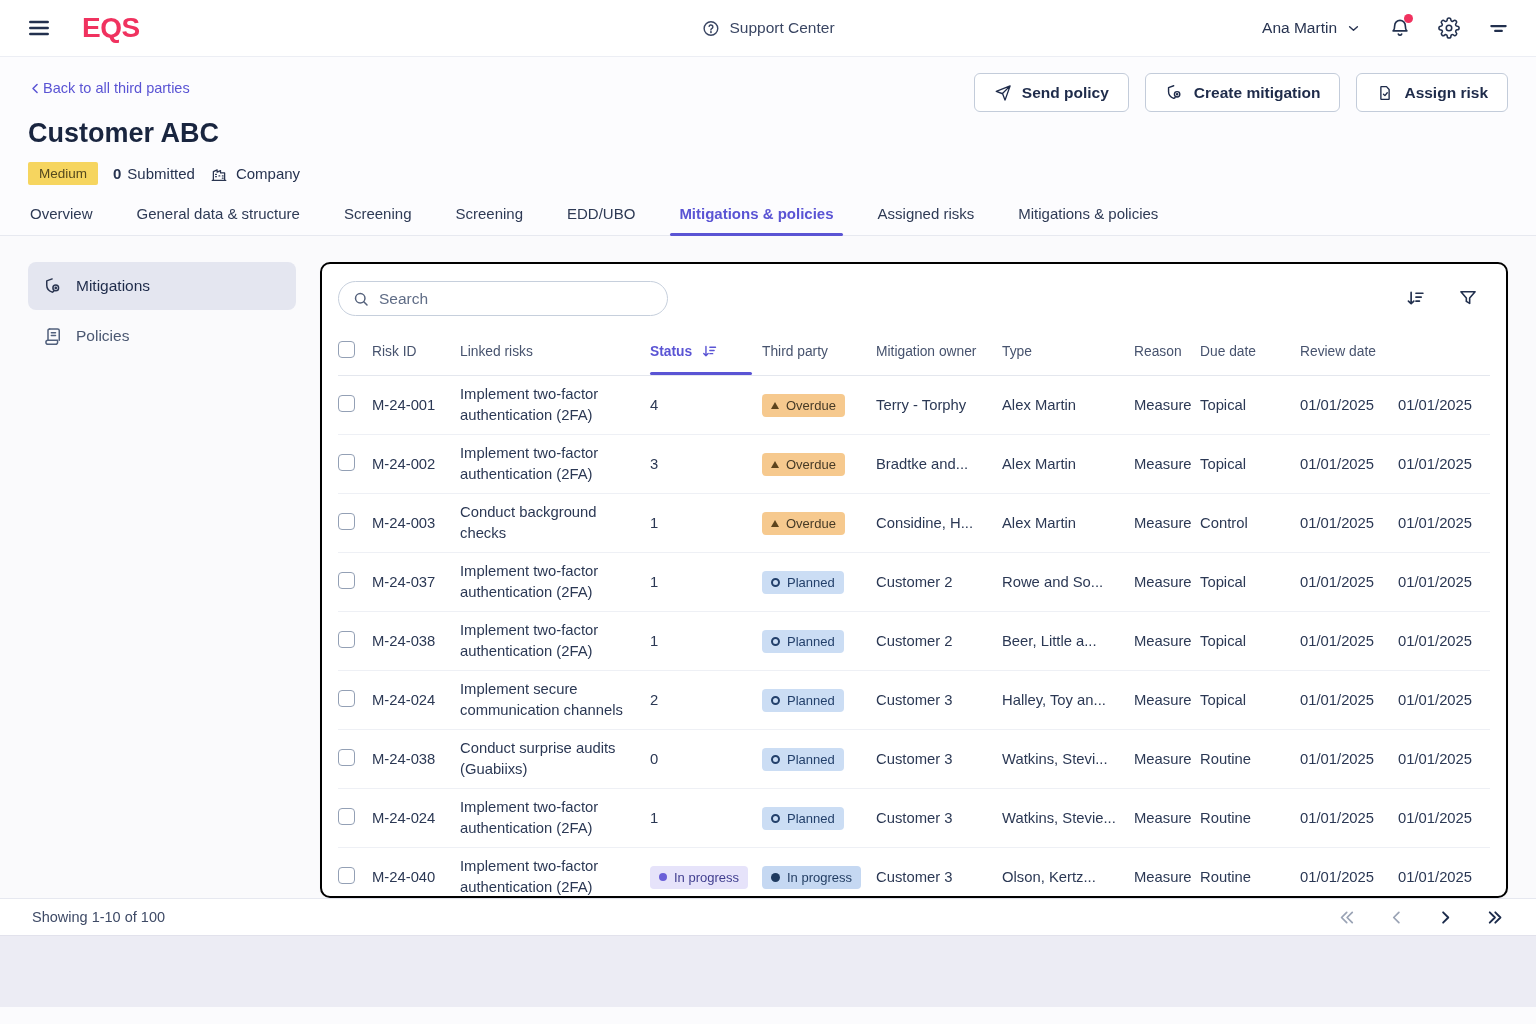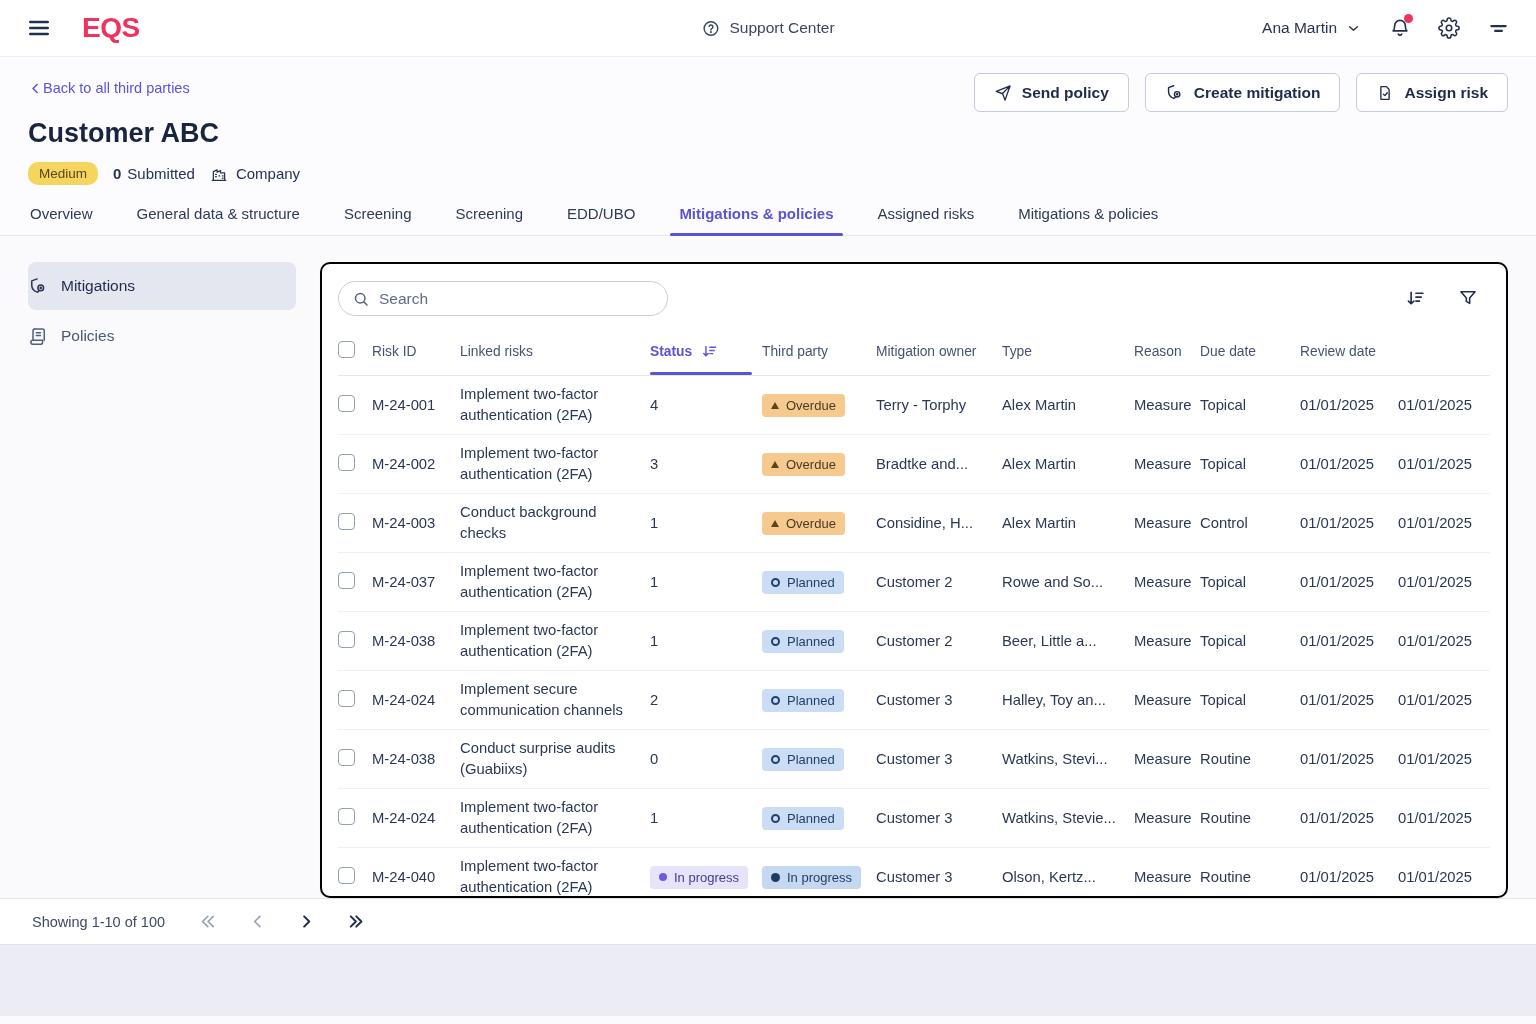--- a/index.html
+++ b/index.html
@@ -19,35 +19,35 @@
   .icon-btn{color:#22304E;cursor:pointer}
 
   
   .page-head{background:#FCFCFE;padding:16px 28px 10px}
   .ph-row1{display:flex;justify-content:space-between;align-items:flex-start}
   .back-link{display:flex;align-items:center;color:#5A54D4;font-size:14.5px;font-weight:500;margin-top:7px;cursor:pointer}
   .actions{display:flex;gap:16px}
   .btn{display:flex;align-items:center;gap:10px;height:39px;padding:0 19px;background:#fff;border:1px solid #C3CCDA;border-radius:6px;font-size:15.5px;font-weight:600;color:#1E2B4A;cursor:pointer;font-family:inherit}
   .page-title{margin-top:6px;font-size:27px;font-weight:700;color:#19253F}
   .badges-row{margin-top:13px;display:flex;align-items:center;gap:15px;font-size:15px;color:#273350}
-  .badge-medium{background:#F6D55F;color:#55491E;font-size:13.5px;font-weight:500;padding:4px 11px;border-radius:10px}
+  .badge-medium{background:#F6D55F;color:#55491E;font-size:13.5px;font-weight:500;padding:4px 11px;border-radius:2px}
   .submitted{display:flex;align-items:center;gap:6px}
   .submitted b{font-weight:700}
   .company{display:flex;align-items:center;gap:8px}
 
   
   .tabs{background:#FCFCFE;padding:0 28px;display:flex;gap:40px;border-bottom:1px solid #E7E9F0}
   .tab{padding:10px 2px 13px;font-size:15px;color:#2E3A55;position:relative;cursor:pointer;white-space:nowrap}
   .tab.active{color:#5A54D4;font-weight:600}
   .tab.active::after{content:"";position:absolute;left:-7px;right:-7px;bottom:-1px;height:3px;border-radius:3px;background:#5A54D4}
 
   
   .content{display:flex;align-items:flex-start;padding:26px 28px 0;height:662px;background:#FAFAFC}
   .sidebar{width:268px;flex-shrink:0}
-  .side-item{display:flex;align-items:center;gap:13px;height:48px;padding:0 0;border-radius:8px;font-size:15.5px;color:#4A5771;cursor:pointer;margin-bottom:2px}
+  .side-item{display:flex;align-items:center;gap:13px;height:48px;padding:0 15px;border-radius:8px;font-size:15.5px;color:#4A5771;cursor:pointer;margin-bottom:2px}
   .side-item.active{background:#E4E6F0;color:#1E2B4A;font-weight:500}
   .side-item .s-icon{color:#2A3550}
   .side-item:not(.active) .s-icon{color:#51607C}
 
   .card{flex:1;margin-left:24px;height:636px;background:#fff;border:2px solid #000000;border-radius:10px;padding:17px 16px 0;overflow:hidden;box-shadow:0 1px 2px rgba(25,35,65,.04)}
   .card-top{display:flex;align-items:center;justify-content:space-between}
   .search{width:330px;height:35px;border:1px solid #C6CFDC;border-radius:18px;display:flex;align-items:center;gap:9px;padding:0 13px;background:#fff}
   .search svg{color:#55627C;flex-shrink:0}
   .search input{border:none;outline:none;width:100%;font-size:15.5px;color:#273350;background:transparent;font-family:inherit}
   .search input::placeholder{color:#5F6C86;opacity:1}
@@ -69,21 +69,21 @@
   .b-overdue{background:#F6C98E;color:#463A26}
   .tri{width:0;height:0;border-left:4.5px solid transparent;border-right:4.5px solid transparent;border-bottom:7.5px solid #5D431C}
   .b-planned{background:#CBDDF4;color:#23406B}
   .ring{width:9px;height:9px;border:2px solid #23406B;border-radius:50%}
   .b-inprog{background:#C5D8F2;color:#1F3A5F}
   .dot-navy{width:9px;height:9px;border-radius:50%;background:#1F3A5F}
   .b-linked{background:#E6E3FA;color:#403E8F}
   .dot-purple{width:8px;height:8px;border-radius:50%;background:#6A5FD8}
 
   
-  .pagebar{height:46px;background:#fff;border-top:1px solid #E6E8F0;display:flex;align-items:center;justify-content:flex-start;padding:0 32px;gap:34px}
+  .pagebar{height:37px;background:#fff;border-top:1px solid #E6E8F0;display:flex;align-items:center;justify-content:space-between;padding:0 32px;gap:34px}
   .pb-text{font-size:14.5px;color:#3E4A66}
   .pb-icons{display:flex;align-items:center;gap:30px}
   .pb-icons span{cursor:pointer}
   .pg-disabled{color:#9AA3B5}
   .pg-enabled{color:#1B2B4B}
   .filler{height:72px;background:#ECECF4;border-top:1px solid #E2E2EC}
 </style>
 </head>
 <body>
 

